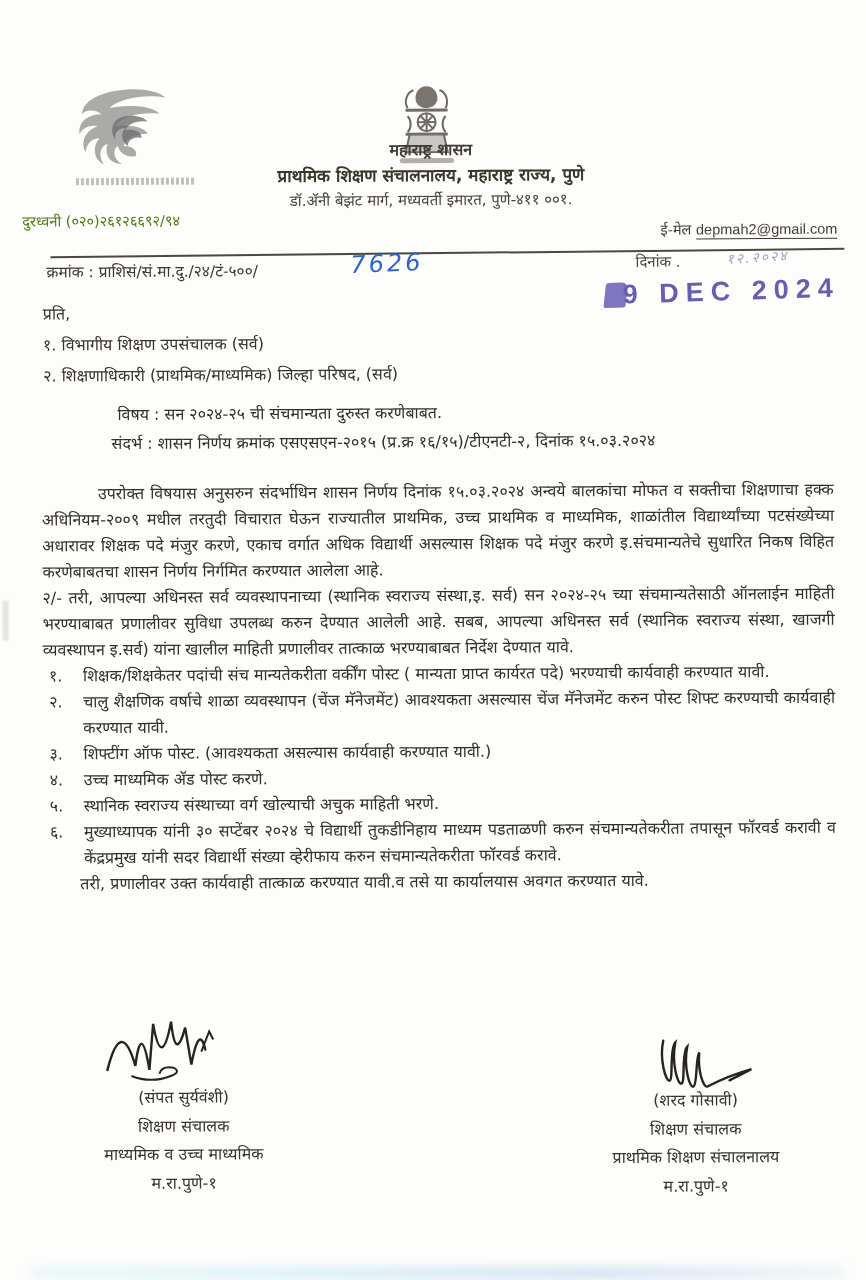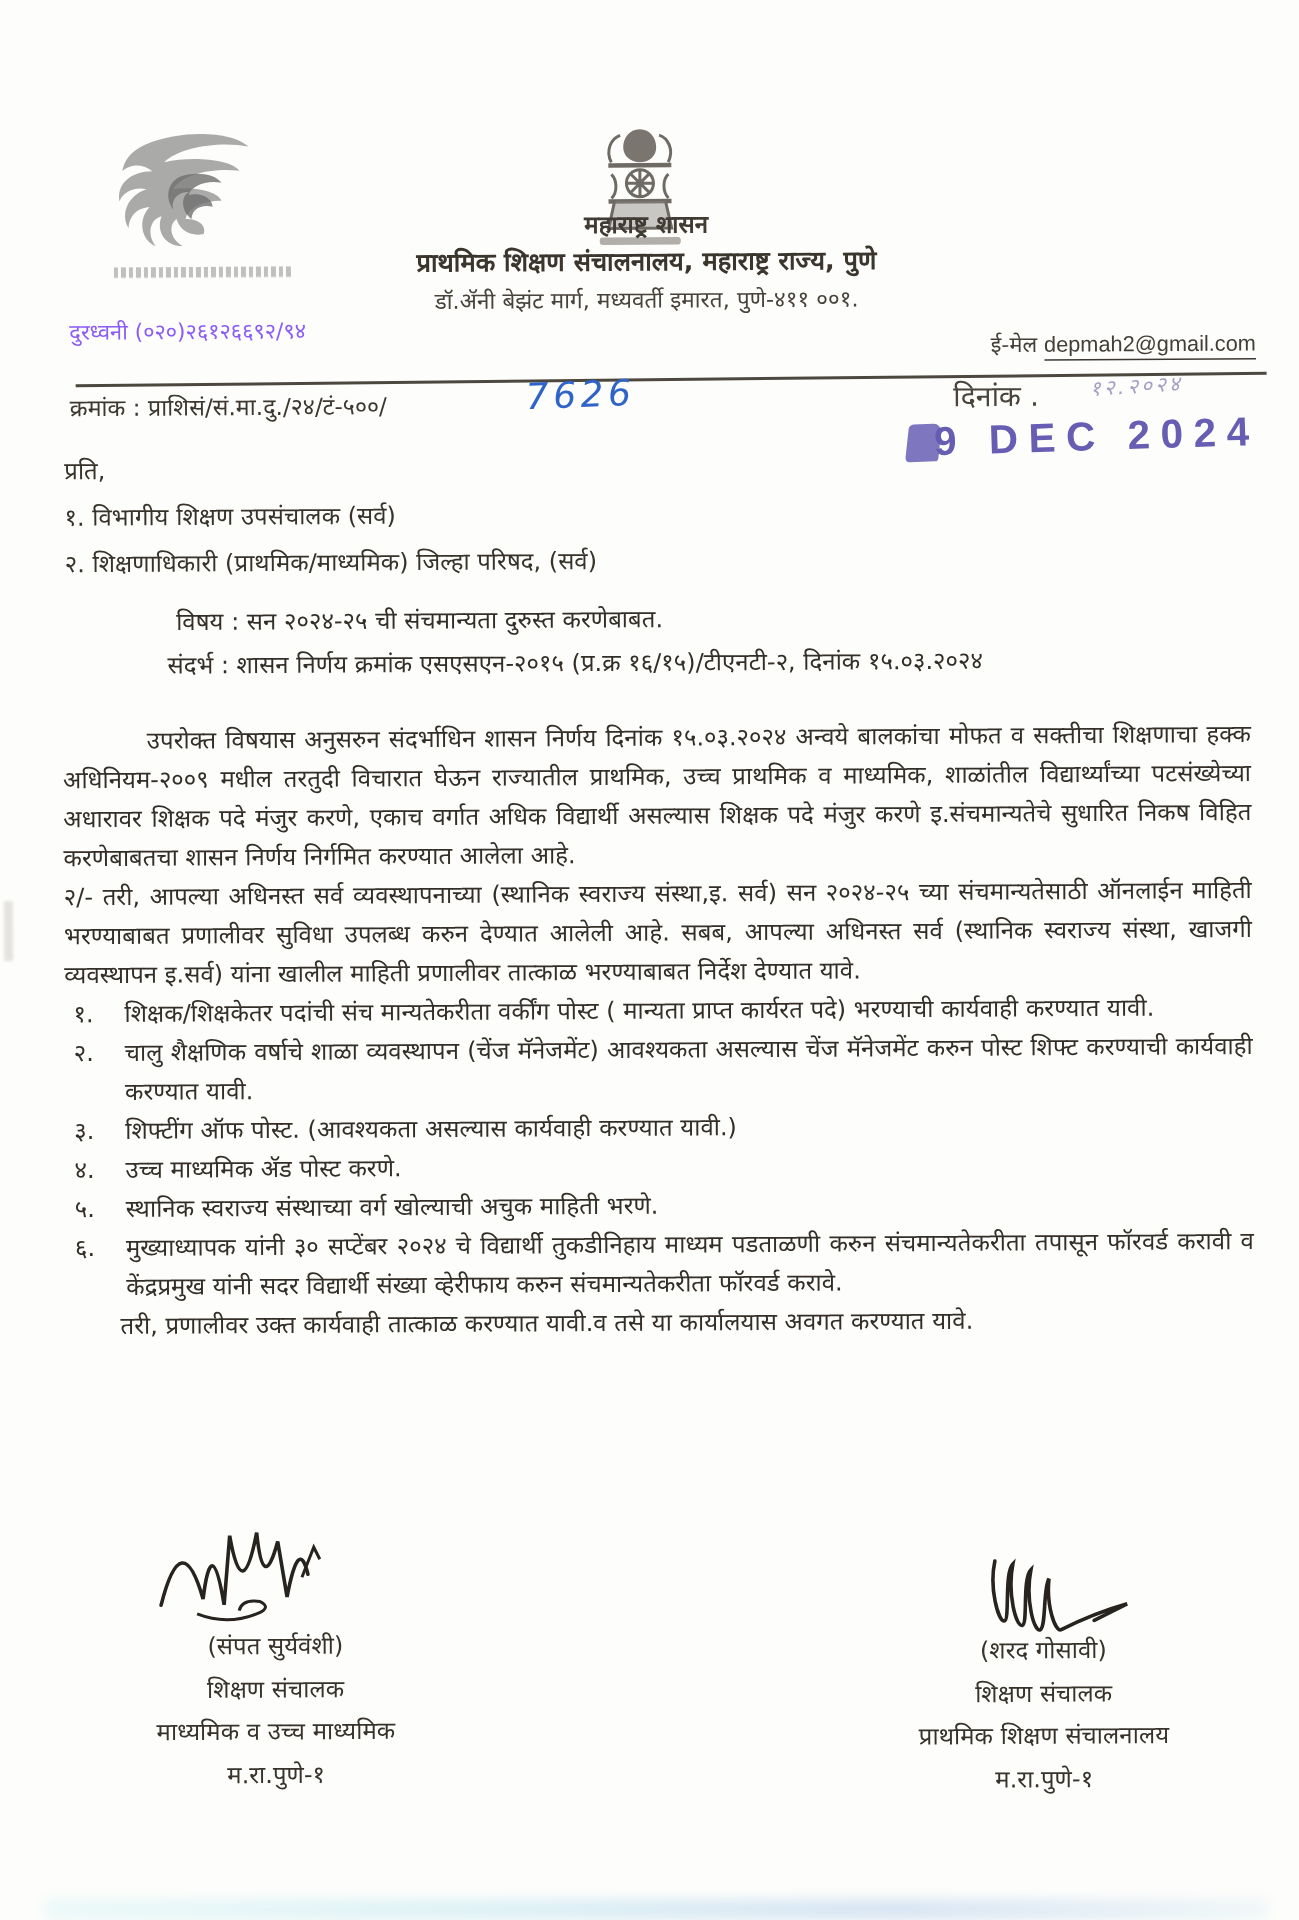--- a/index.html
+++ b/index.html
@@ -14,31 +14,31 @@
 
   
   .logo-left{position:absolute;left:72px;top:82px;width:130px;height:110px;}
   .logo-caption{position:absolute;left:6px;top:94px;width:118px;height:7px;opacity:.55;filter:blur(.4px);
     background:repeating-linear-gradient(90deg,#8f8f8f 0 3px,transparent 3px 5px);}
   .emblem{position:absolute;left:396px;top:78px;width:66px;height:130px;}
   .head-center{position:absolute;left:183px;top:142px;width:500px;text-align:center;line-height:1.0;}
   .govt-title{font-size:16px;font-weight:bold;color:#413c33;margin-bottom:9px;}
   .dept-line{font-size:17px;font-weight:bold;color:#3a352d;margin-bottom:9px;}
   .addr-line{font-size:15px;color:#47423a;}
-  .phone{position:absolute;left:48px;top:208px;font-size:14.5px;color:#8b5cf6;}
+  .phone{position:absolute;left:24px;top:208px;font-size:14.5px;color:#4d7c0f;}
   .email{position:absolute;right:66px;top:220px;font-size:14.5px;color:#433f37;}
   .email .u{border-bottom:1.5px solid #3c3831;padding-bottom:1px;font-family:Liberation Sans, sans-serif;}
 
   .rule{position:absolute;left:52px;top:252px;width:794px;height:2px;background:#4d483f;transform:rotate(-0.25deg);}
 
   
   .ref-number{position:absolute;left:48px;top:258px;font-size:15.5px;color:#3c372f;}
   .hand-blue{position:absolute;left:352px;top:249px;font-size:24px;font-style:italic;letter-spacing:3px;
     color:#2e63c8;transform:rotate(-2deg);font-family:"DejaVu Sans",sans-serif;}
-  .date-label{position:absolute;left:637px;top:252px;font-size:19px;color:#4a453c;}
+  .date-label{position:absolute;left:637px;top:252px;font-size:15px;color:#4a453c;}
   .hand-faint{position:absolute;left:728px;top:249px;font-size:14px;font-style:italic;letter-spacing:2px;
     color:#8a7fb5;opacity:.75;transform:rotate(-3deg);}
   .stamp{position:absolute;left:606px;top:278px;display:flex;align-items:center;
     color:#5b50ad;font-family:"Liberation Sans",sans-serif;font-weight:bold;font-size:27px;
     letter-spacing:7px;transform:rotate(-1.5deg);opacity:.92;white-space:nowrap;}
   .stamp-blob{display:inline-block;width:22px;height:25px;margin-right:-4px;background:#5b50ad;
     opacity:.85;border-radius:3px 6px 2px 3px;transform:skewX(-8deg);}
 
   
   .to-block{position:absolute;left:44px;top:296px;font-size:16px;line-height:31px;color:#37332b;}

